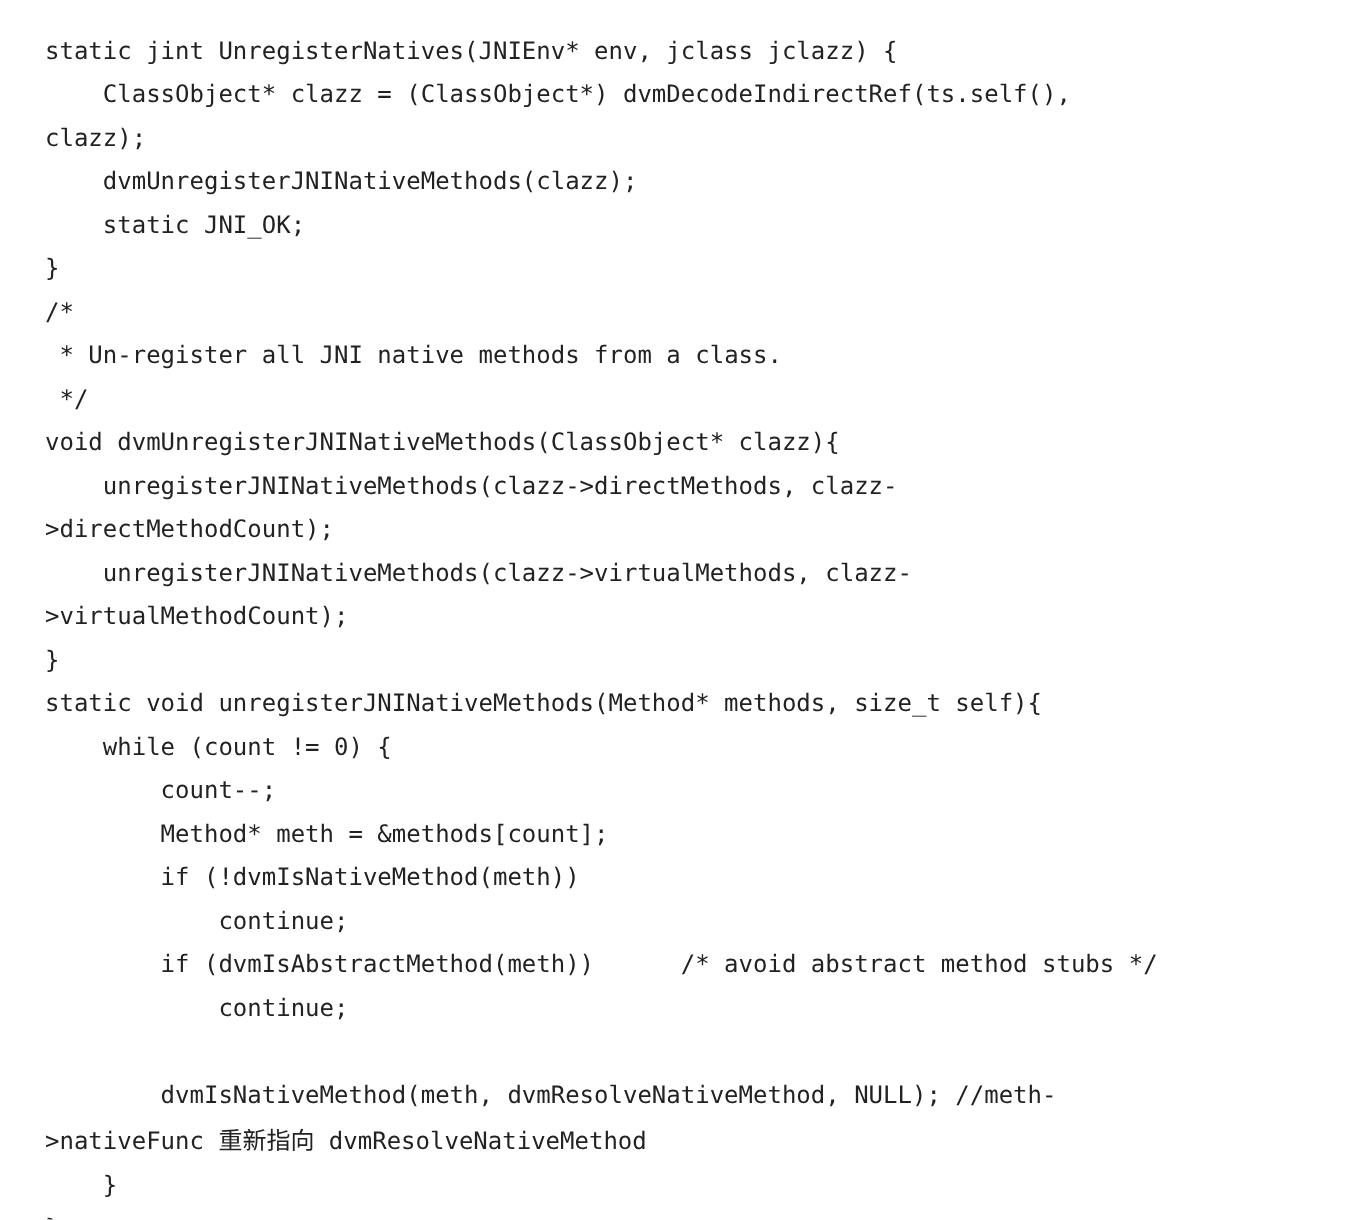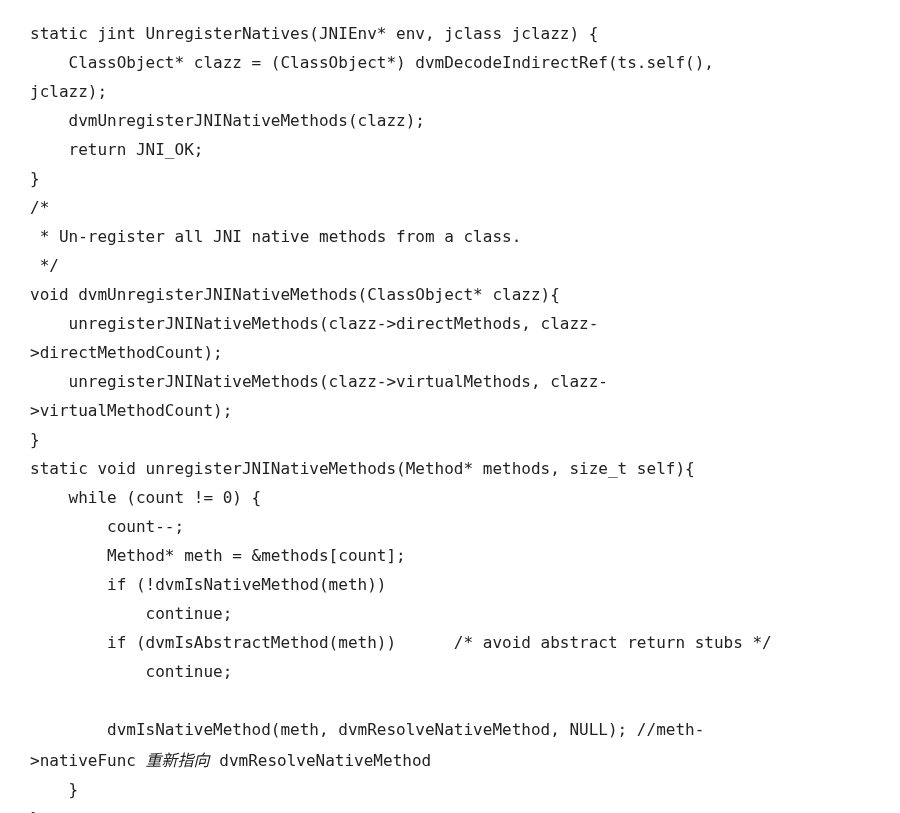--- a/index.html
+++ b/index.html
@@ -17,46 +17,45 @@
     margin: 0;
     font-family: "Courier New", Courier, monospace;
     font-size: 16px;
     line-height: 28px;
     color: #222;
     white-space: pre-wrap;
     word-break: break-all;
   }
   .cjk {
     font-family: "Noto Sans CJK SC", "Microsoft YaHei", "SimSun", sans-serif;
-    font-style: italic;
   }
 </style>
 </head>
 <body>
 
 <pre class="code"><code><span>static jint UnregisterNatives(JNIEnv* env, jclass jclazz) {</span>
 <span>    ClassObject* clazz = (ClassObject*) dvmDecodeIndirectRef(ts.self(),</span>
-<span>jclazz);</span>
+<span>clazz);</span>
 <span>    dvmUnregisterJNINativeMethods(clazz);</span>
-<span>    return JNI_OK;</span>
+<span>    static JNI_OK;</span>
 <span>}</span>
 <span>/*</span>
 <span> * Un-register all JNI native methods from a class.</span>
 <span> */</span>
 <span>void dvmUnregisterJNINativeMethods(ClassObject* clazz){</span>
 <span>    unregisterJNINativeMethods(clazz-&gt;directMethods, clazz-</span>
 <span>&gt;directMethodCount);</span>
 <span>    unregisterJNINativeMethods(clazz-&gt;virtualMethods, clazz-</span>
 <span>&gt;virtualMethodCount);</span>
 <span>}</span>
 <span>static void unregisterJNINativeMethods(Method* methods, size_t self){</span>
 <span>    while (count != 0) {</span>
 <span>        count--;</span>
 <span>        Method* meth = &amp;methods[count];</span>
 <span>        if (!dvmIsNativeMethod(meth))</span>
 <span>            continue;</span>
-<span>        if (dvmIsAbstractMethod(meth))      /* avoid abstract return stubs */</span>
+<span>        if (dvmIsAbstractMethod(meth))      /* avoid abstract method stubs */</span>
 <span>            continue;</span>
 <span></span>
 <span>        dvmIsNativeMethod(meth, dvmResolveNativeMethod, NULL); //meth-</span>
 <span>&gt;nativeFunc <span class="cjk">重新指向</span> dvmResolveNativeMethod</span>
 <span>    }</span>
 <span>}</span></code></pre>
 
 </body></html>

